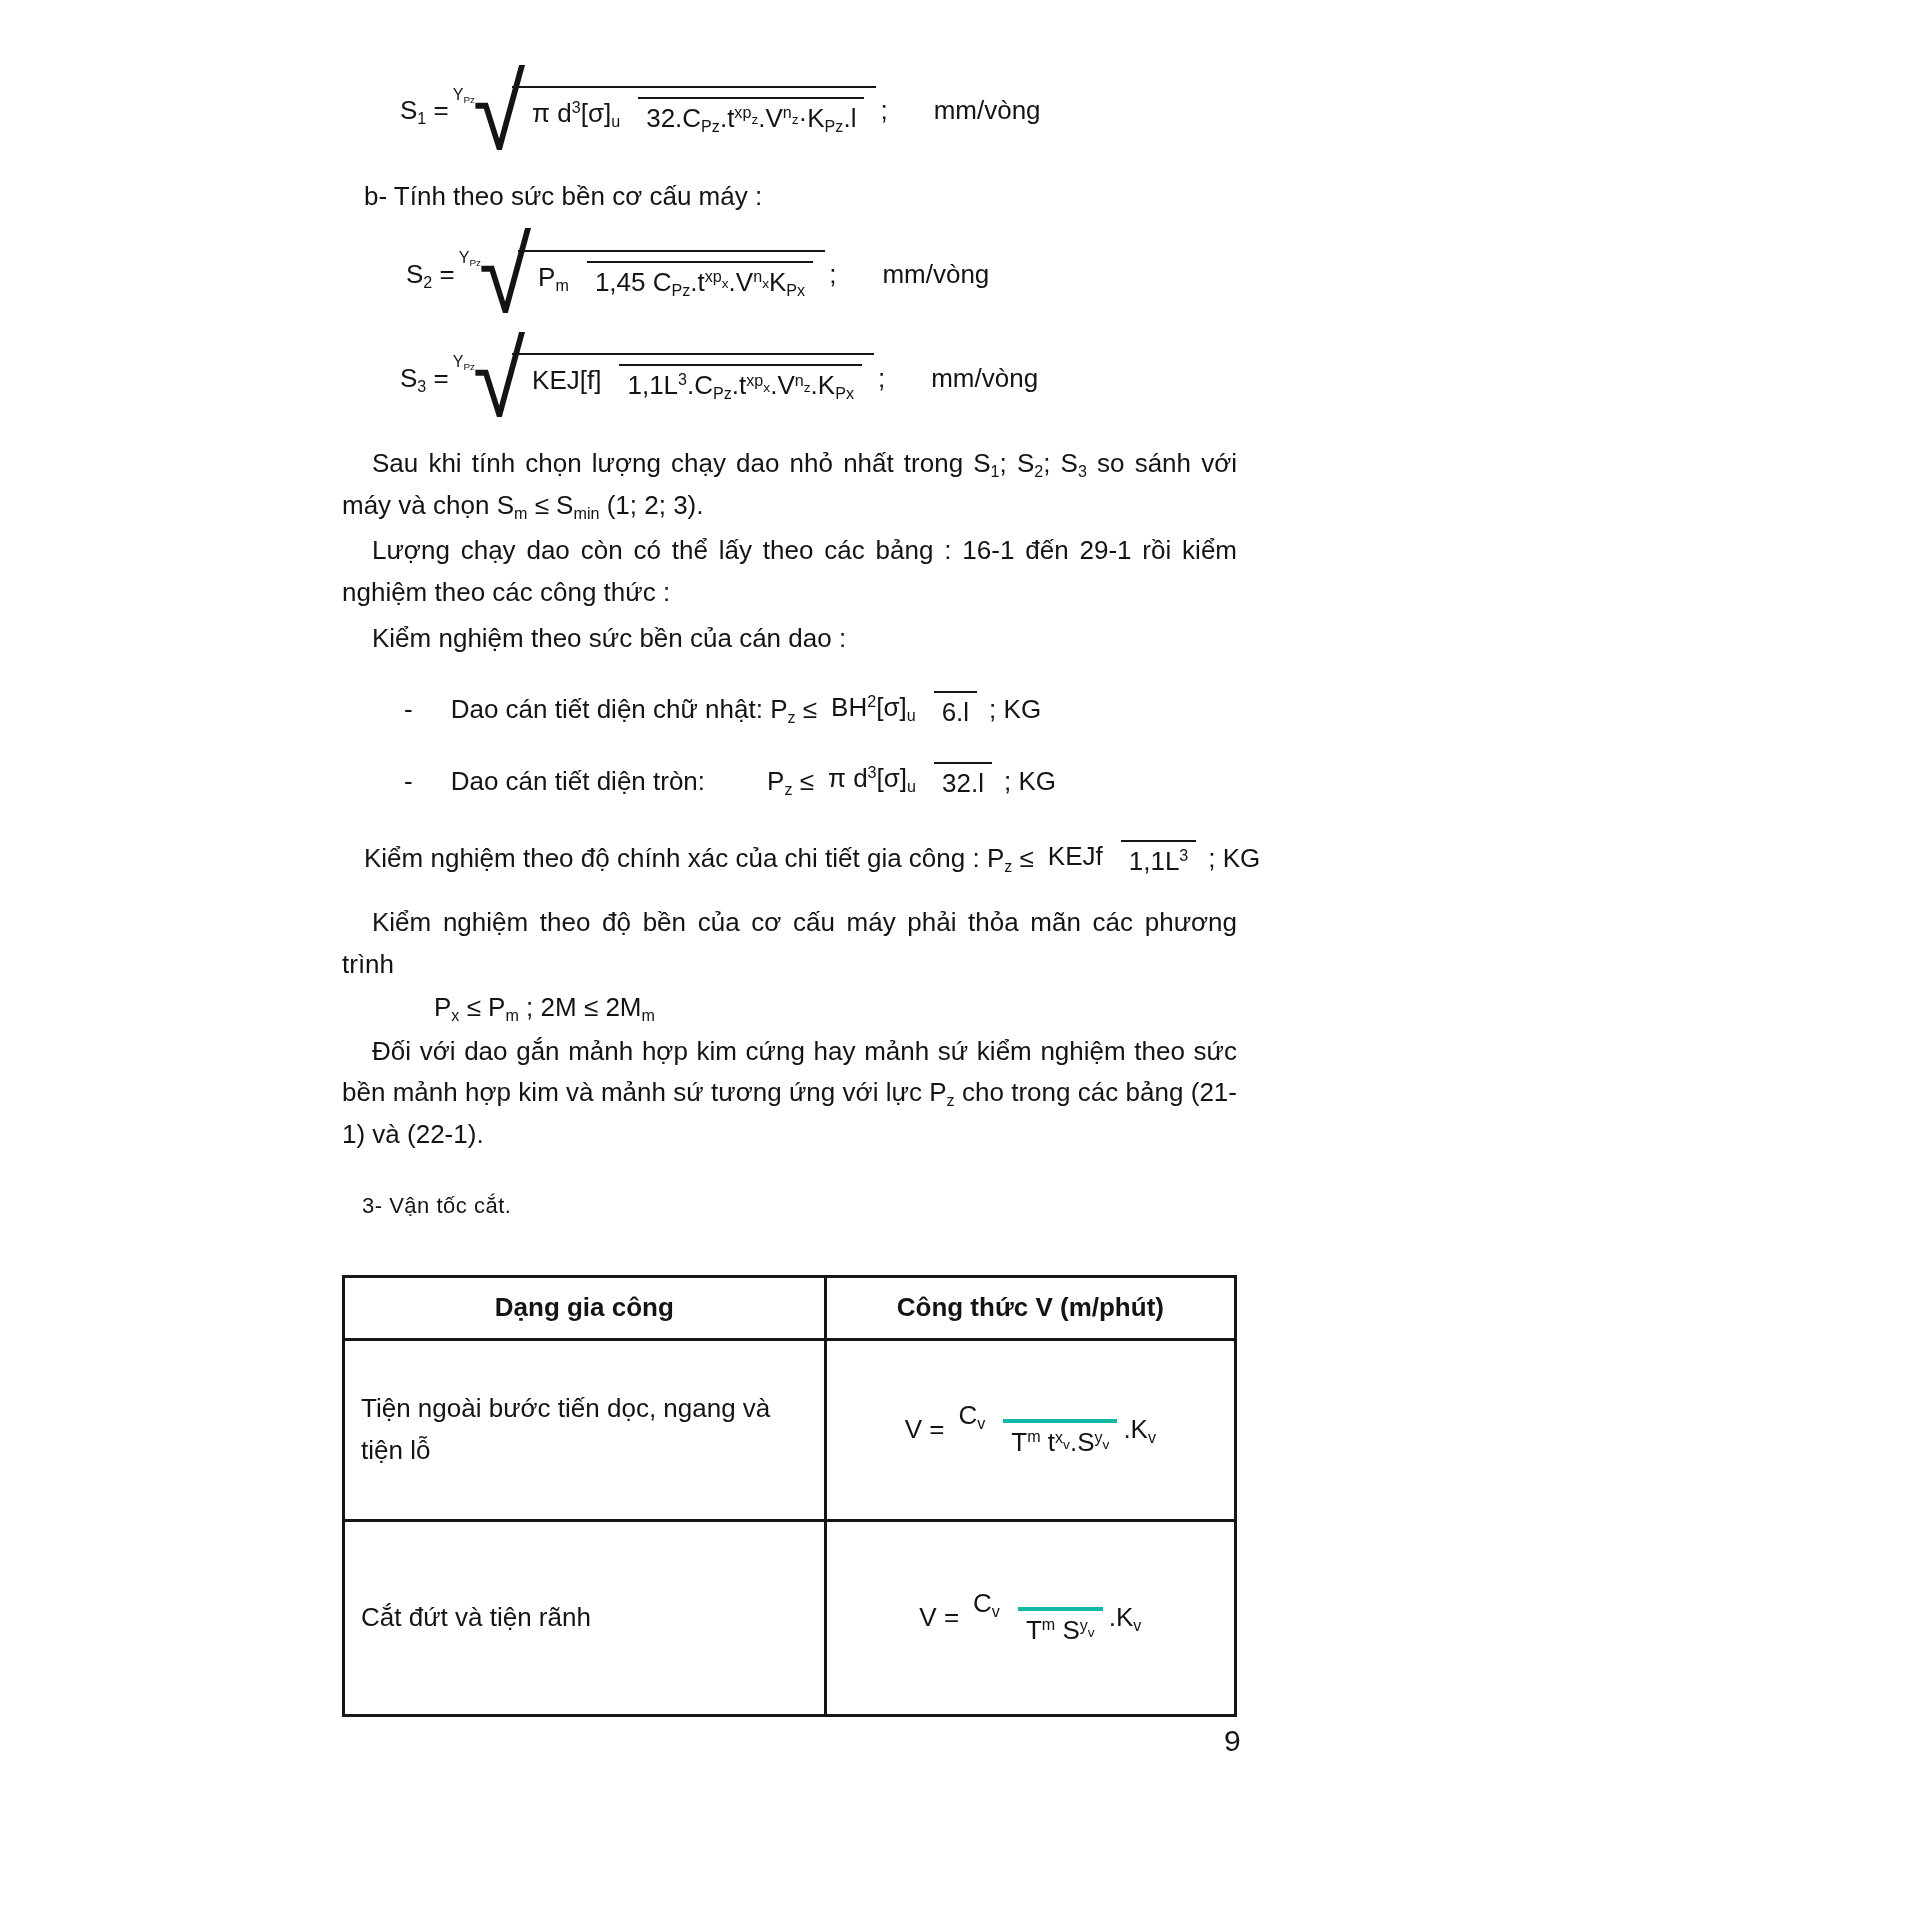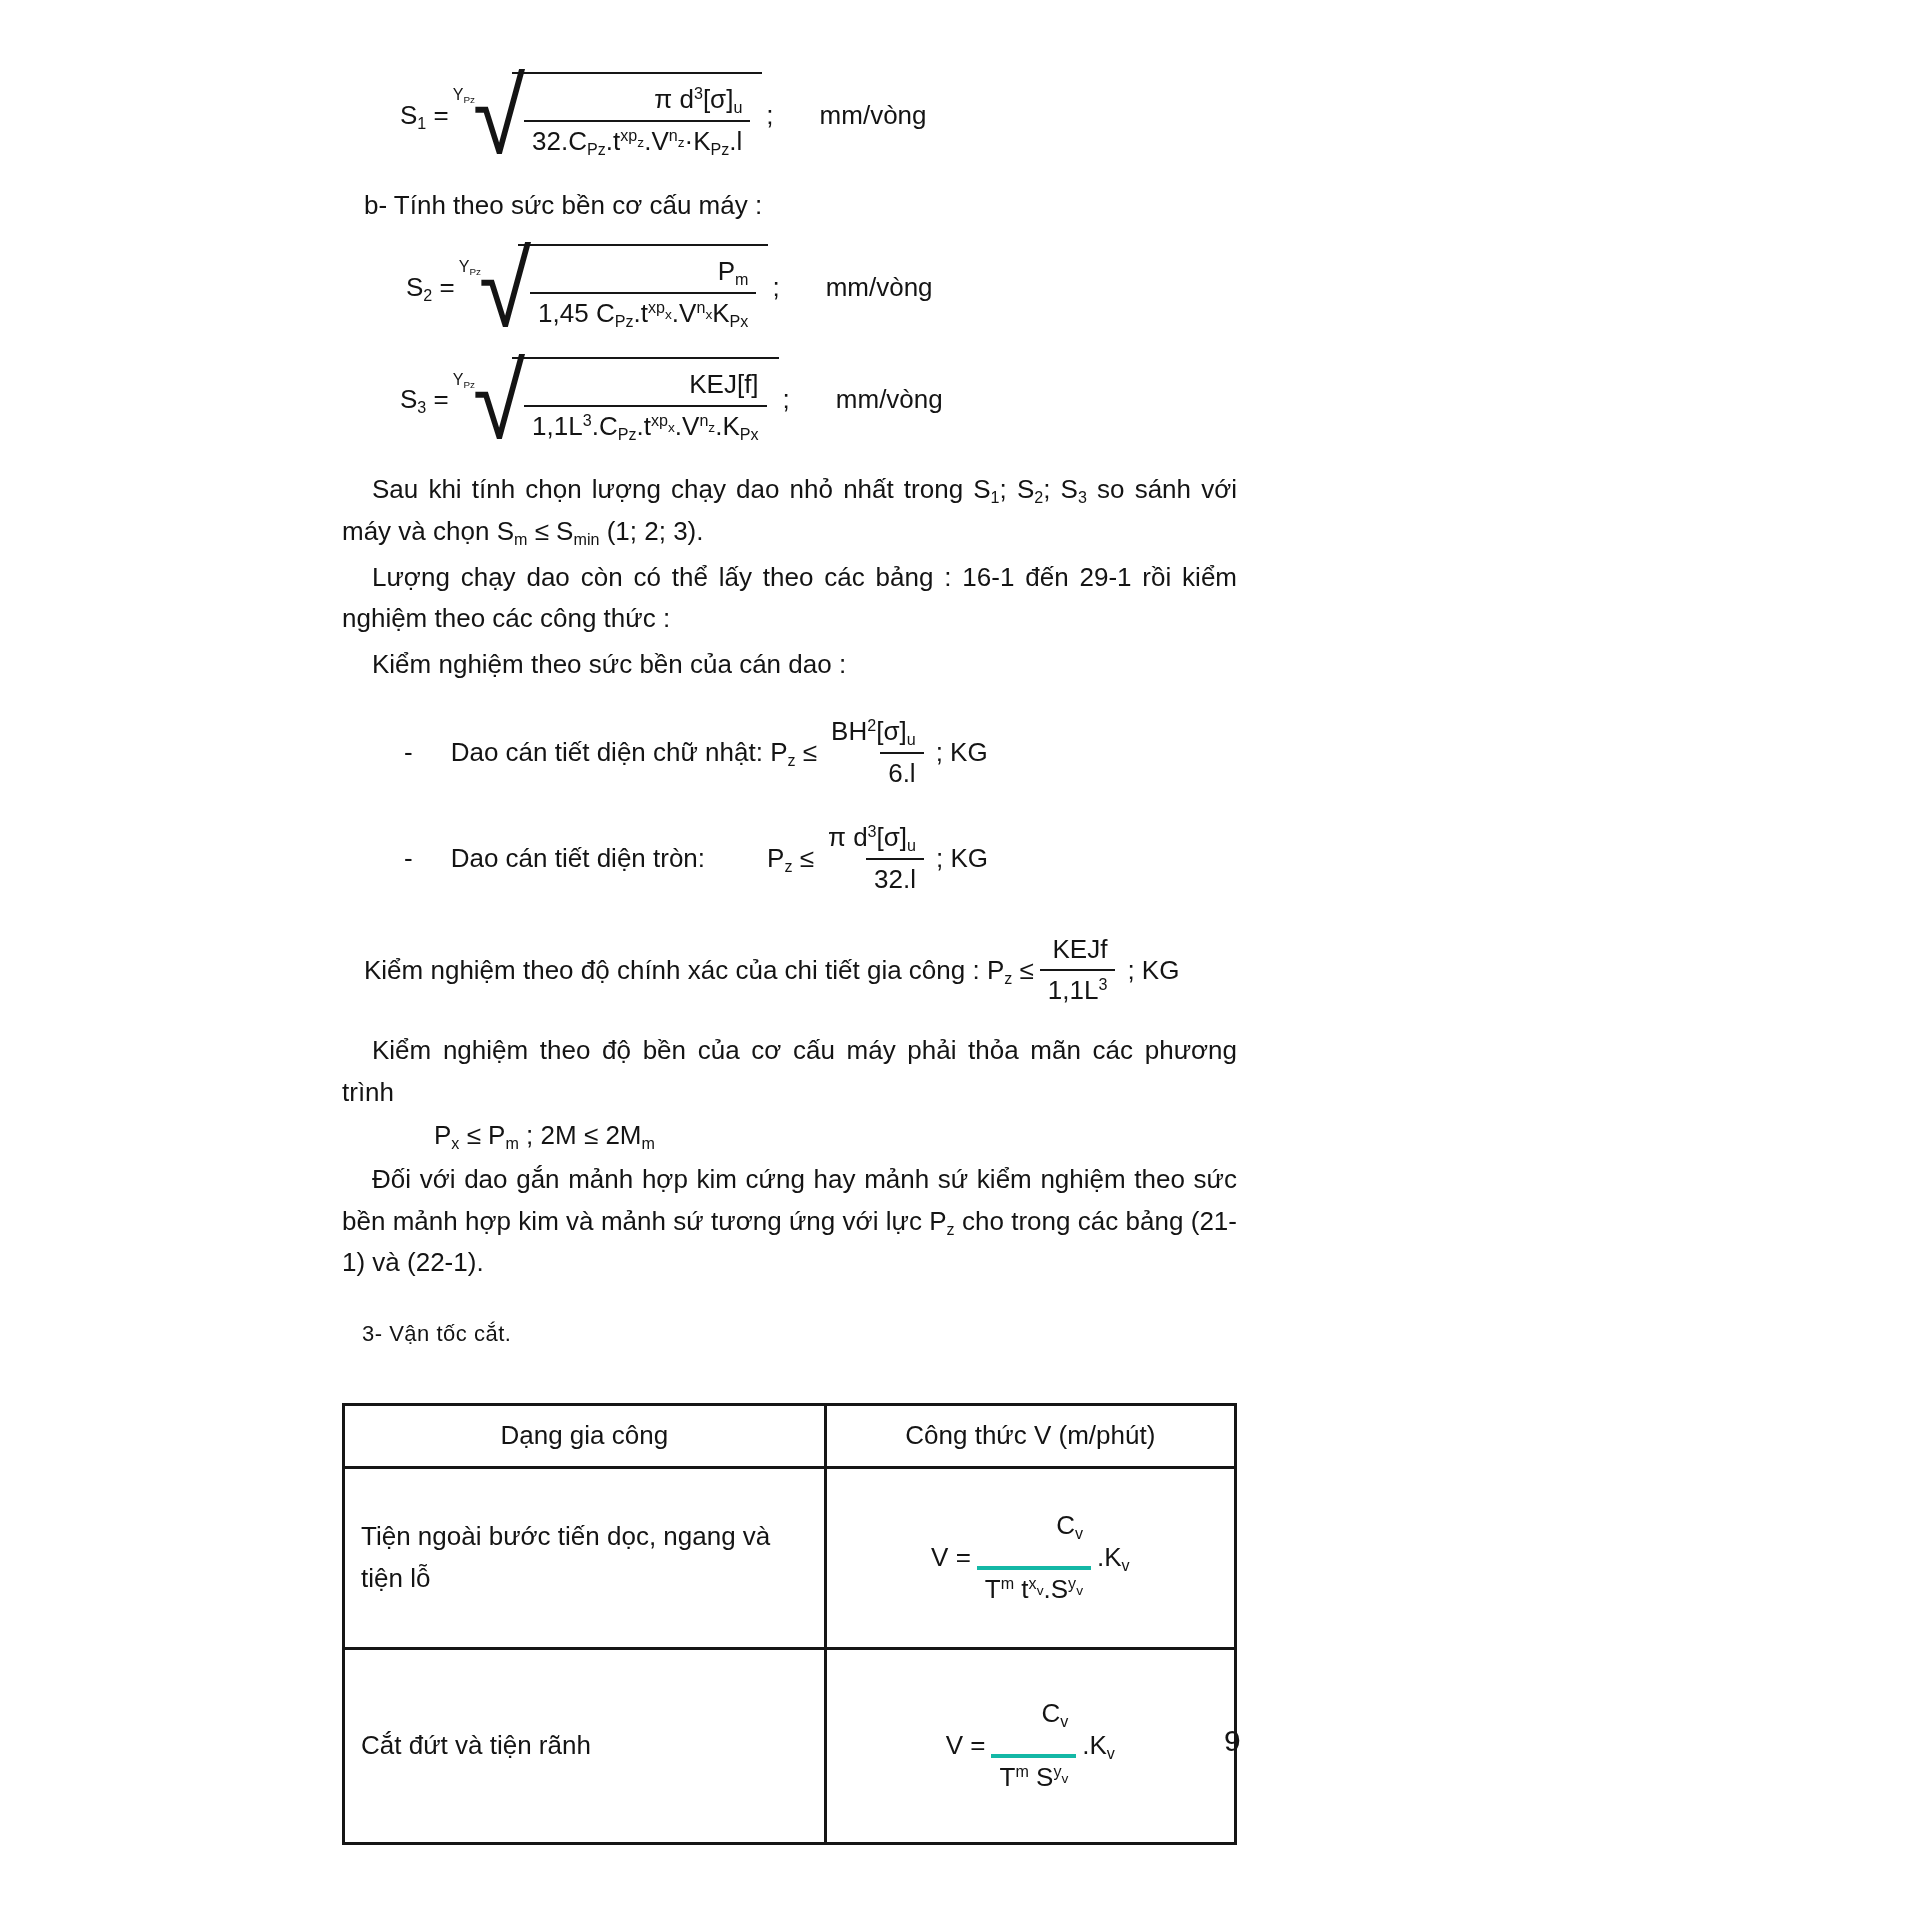--- a/index.html
+++ b/index.html
@@ -9,21 +9,21 @@
   }
   .page{position:relative;width:1920px;height:1920px;background:#fff;overflow:hidden;}
   .content{position:absolute;left:342px;top:72px;width:895px;font-size:26px;line-height:1.6;}
 
   
   .math{display:inline-flex;align-items:center;white-space:nowrap;}
   sup{font-size:0.62em;line-height:0;vertical-align:0.55em;}
   sub{font-size:0.62em;line-height:0;vertical-align:-0.3em;}
   sup sub{font-size:0.85em;vertical-align:-0.45em;}
 
-  .frac{display:inline-flex;flex-direction:column;align-items:flex-end;text-align:center;margin:0 6px;line-height:1.3;}
+  .frac{display:inline-flex;flex-direction:row;align-items:flex-start;text-align:center;margin:0 6px;line-height:1.3;gap:10px;}
   .frac .num{padding:0 8px 3px;}
   .frac .den{border-top:2px solid #161616;padding:3px 8px 0;}
 
   .sqrt{display:inline-flex;align-items:center;margin-left:4px;}
   .sqrt-index{font-size:16px;align-self:flex-start;margin:0 -2px 0 0;line-height:1;position:relative;top:15px;}
   .sqrt-sign{font-size:95px;line-height:0.82;font-weight:400;display:inline-block;transform:scaleY(1.12);transform-origin:center;margin-right:-13px;position:relative;top:2px;}
   .sqrt-body{border-top:2.5px solid #161616;padding:5px 12px 0 12px;}
   .sqrt-body .frac{margin:0;}
   .tail{margin-left:4px;}
   .unit{margin-left:46px;}
@@ -44,21 +44,21 @@
   .accuracy-row{display:flex;align-items:center;margin:36px 0 22px 22px;}
   .accuracy-row .post{margin-left:6px;}
 
   .mech-line2{margin:0 0 2px 92px;}
 
   .section-heading{font-weight:normal;font-size:22px;margin:32px 0 0 20px;letter-spacing:0.5px;}
 
   
   .vtable{width:100%;border-collapse:collapse;margin-top:52px;font-size:26px;}
   .vtable th,.vtable td{border:3px solid #161616;}
-  .vtable th{height:58px;font-weight:normal;text-align:center;vertical-align:middle;}
+  .vtable th{height:58px;font-weight:bold;text-align:center;vertical-align:middle;}
   .vtable .label-cell{width:54%;padding:10px 10px 10px 16px;vertical-align:middle;}
   .vtable .formula-cell{text-align:center;vertical-align:middle;}
   .vtable tr.r1 td{height:158px;}
   .vtable tr.r2 td{height:172px;}
   .vtable .frac .den{border-top:4px solid #14b8a6;margin-top:20px;}
 
   .pageno{position:absolute;left:1224px;top:1724px;font-size:30px;}
 </style>
 </head>
 <body>

